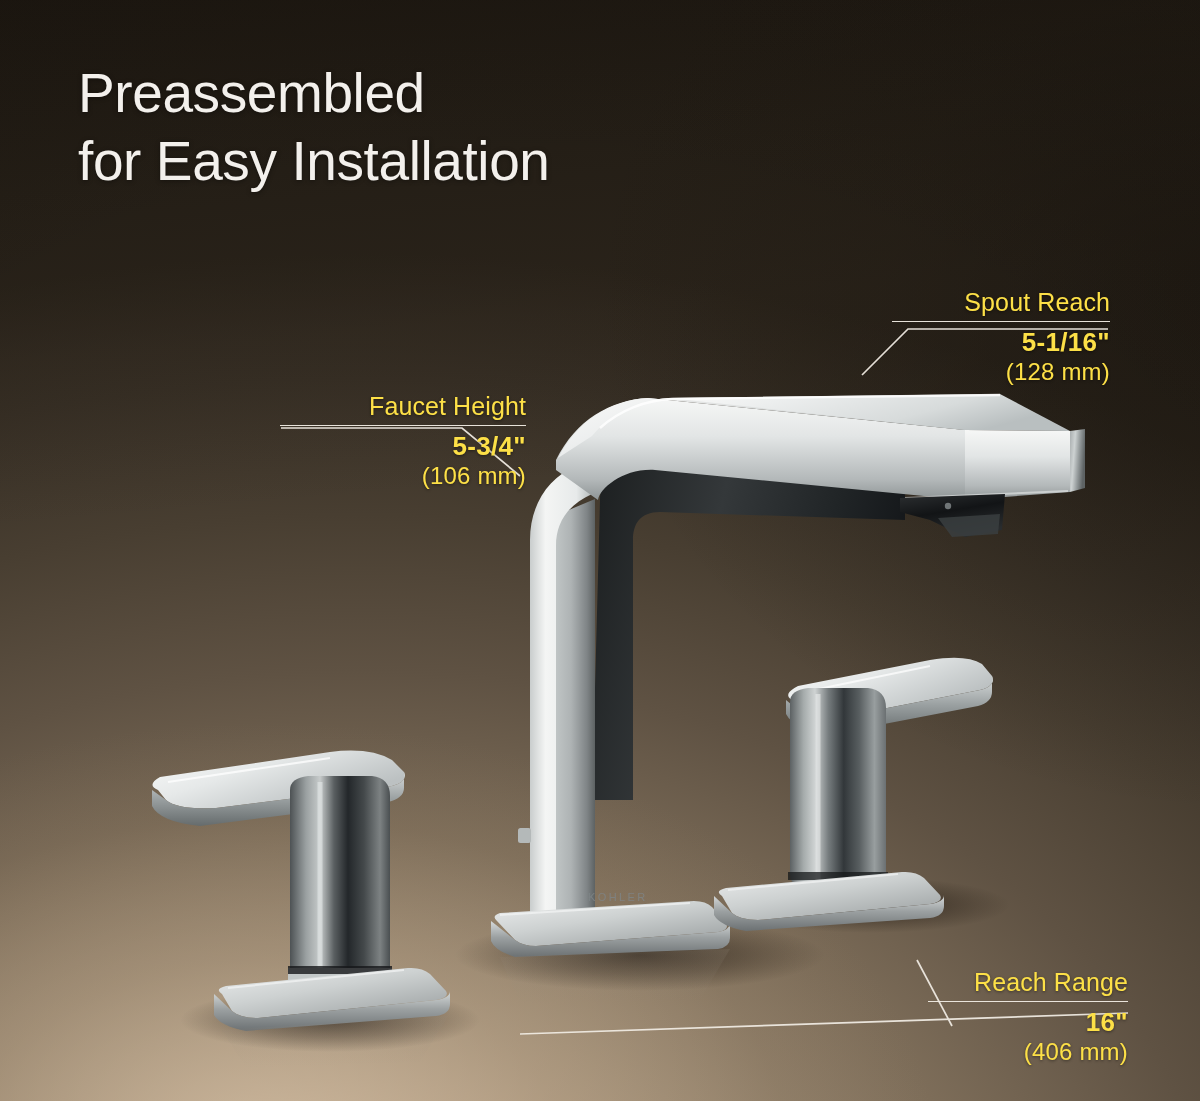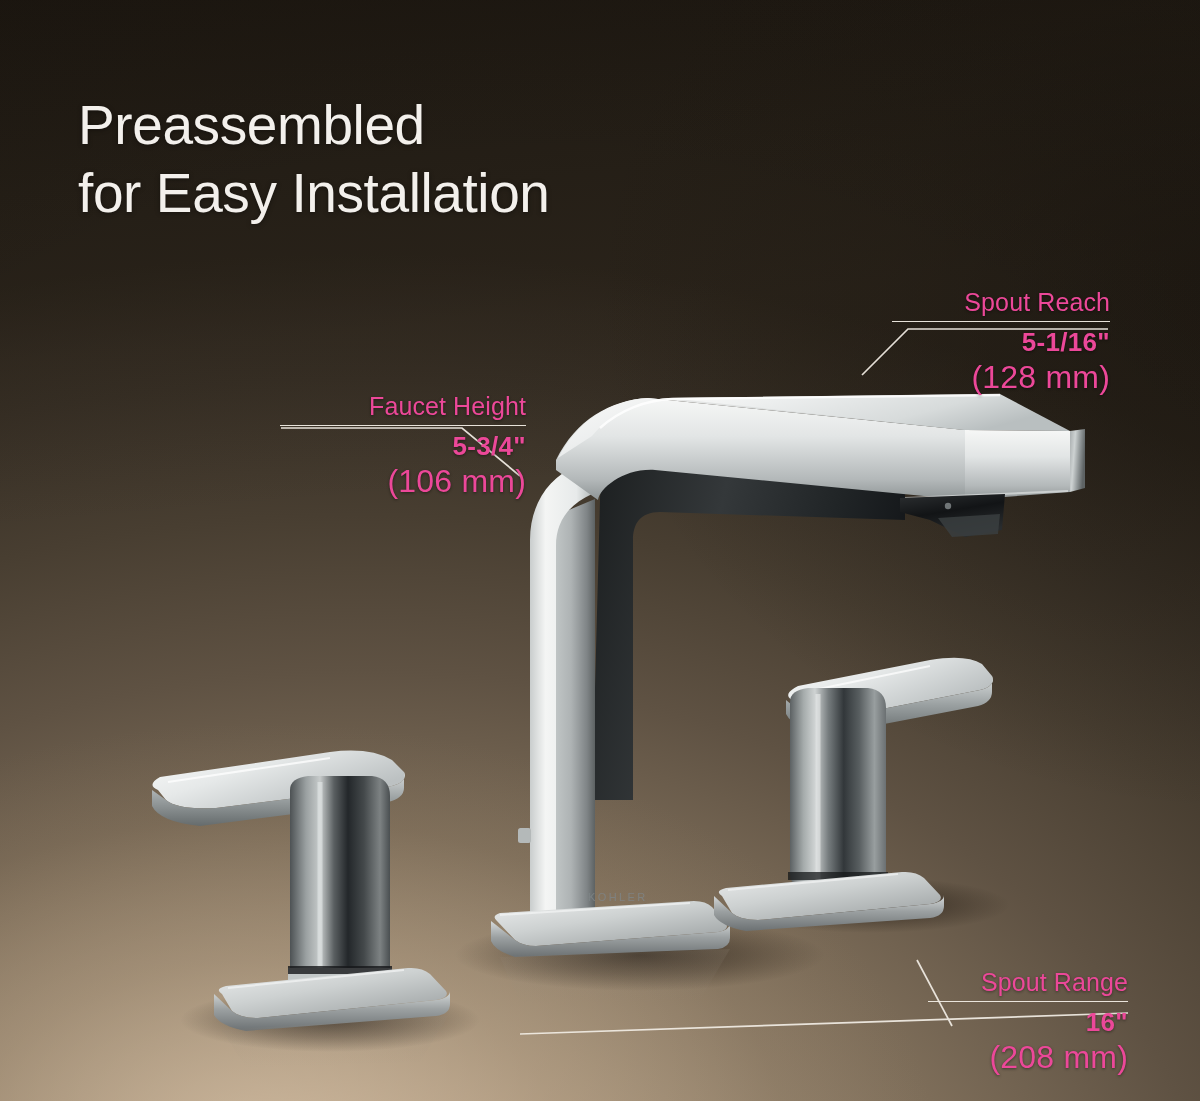--- a/index.html
+++ b/index.html
@@ -42,38 +42,37 @@
     background:
       radial-gradient(128% 110% at 42% 72%,
         rgba(0,0,0,0) 52%, rgba(20,15,10,0.22) 78%, rgba(14,10,6,0.46) 100%);
   }
   
   .headline{
     position:absolute;left:78px;top:60px;
     color:#f3f0ec;font-weight:400;font-size:55px;line-height:1.23;
     letter-spacing:-0.4px;white-space:pre-line;
     text-shadow:0 1px 5px rgba(0,0,0,0.40);
-    margin-top:32px;
-  }
-  
-  .callout{position:absolute;color:#ec4899;}
+  }
+  
+  .callout{position:absolute;color:#fde047;}
   .callout .c-title{
     font-size:25px;font-weight:400;letter-spacing:0.1px;line-height:1.12;
     text-shadow:0 1px 3px rgba(0,0,0,0.45);
   }
   .callout .c-rule{
     height:0;border-top:1.6px solid #efeae2;
     margin:5px 0 5px 0;opacity:0.96;
   }
   .callout .c-value{
     font-size:26px;font-weight:700;letter-spacing:0.3px;line-height:1.18;
     text-shadow:0 1px 3px rgba(0,0,0,0.45);
   }
   .callout .c-metric{
-    font-size:32px;font-weight:400;letter-spacing:0.2px;line-height:1.2;
+    font-size:24px;font-weight:400;letter-spacing:0.2px;line-height:1.2;
     text-shadow:0 1px 3px rgba(0,0,0,0.45);
   }
   #callout-spout{left:880px;top:288px;width:230px;text-align:right;}
   #callout-spout .c-rule{width:218px;margin-left:auto;}
   #callout-height{left:280px;top:392px;width:246px;text-align:right;}
   #callout-height .c-rule{width:246px;}
   #callout-handle{left:928px;top:968px;width:200px;text-align:right;}
   #callout-handle .c-rule{width:200px;margin-left:auto;}
   
   #leaders{position:absolute;inset:0;pointer-events:none;}
@@ -320,19 +319,19 @@
   </div>
 
   <div class="callout" id="callout-height">
     <div class="c-title">Faucet Height</div>
     <div class="c-rule"></div>
     <div class="c-value">5-3/4"</div>
     <div class="c-metric">(106 mm)</div>
   </div>
 
   <div class="callout" id="callout-handle">
-    <div class="c-title">Spout Range</div>
+    <div class="c-title">Reach Range</div>
     <div class="c-rule"></div>
     <div class="c-value">16"</div>
-    <div class="c-metric">(208 mm)</div>
+    <div class="c-metric">(406 mm)</div>
   </div>
 
 </div>
 
 </body></html>

